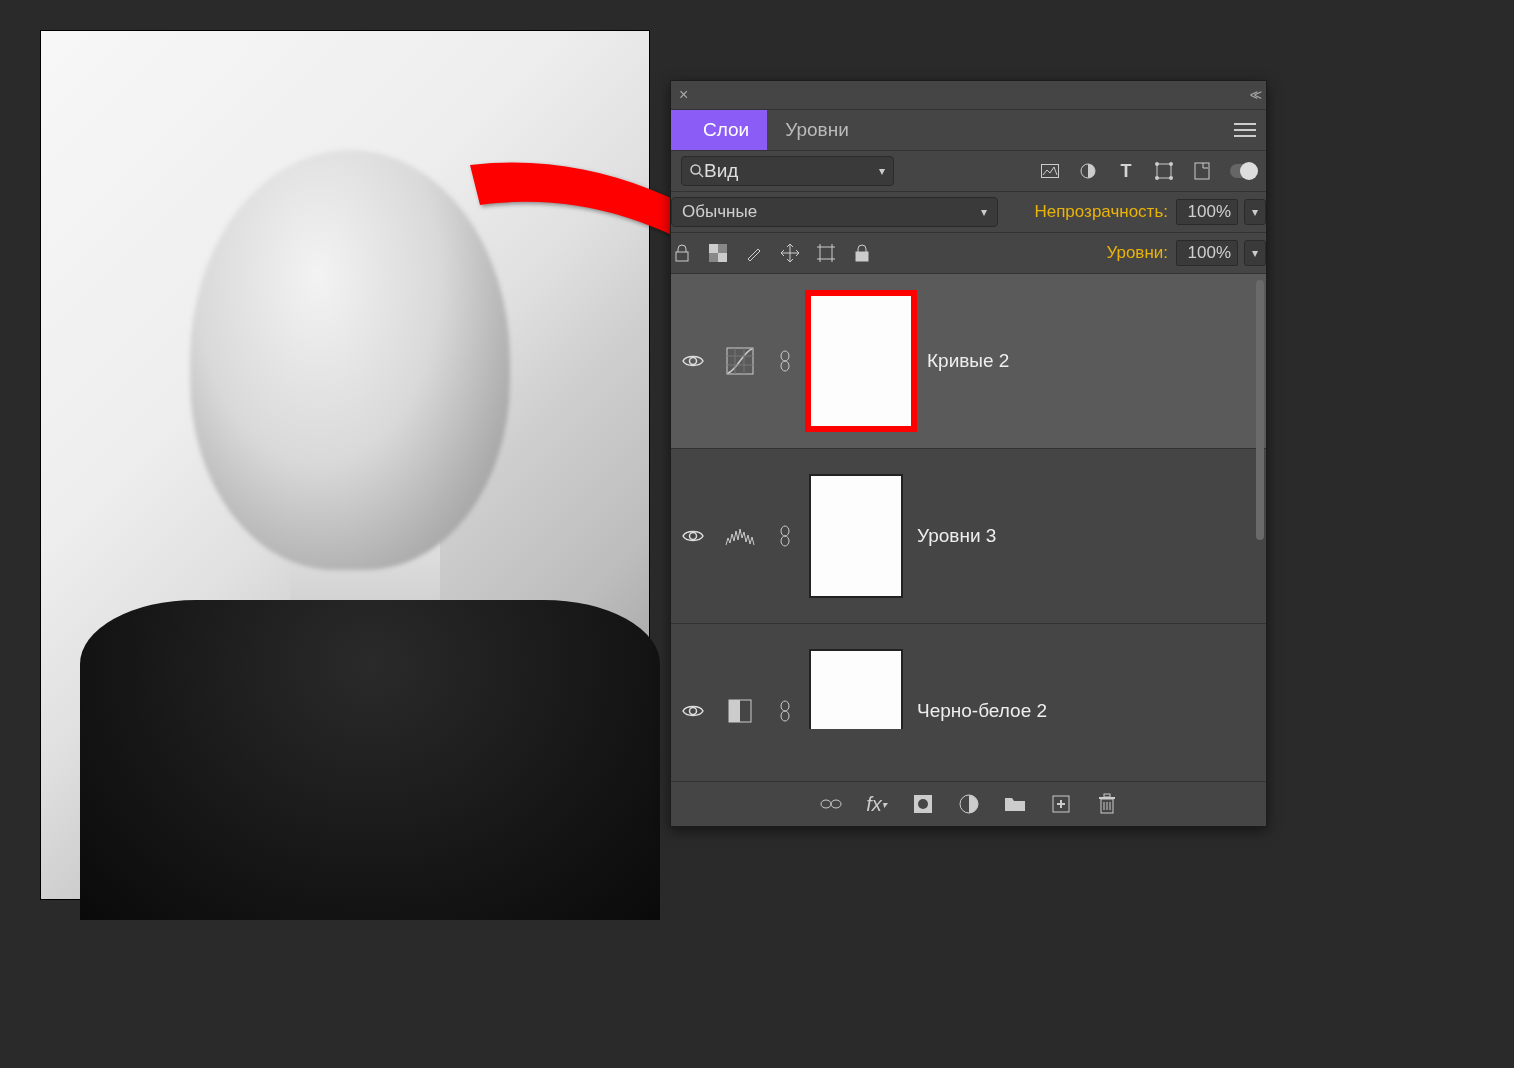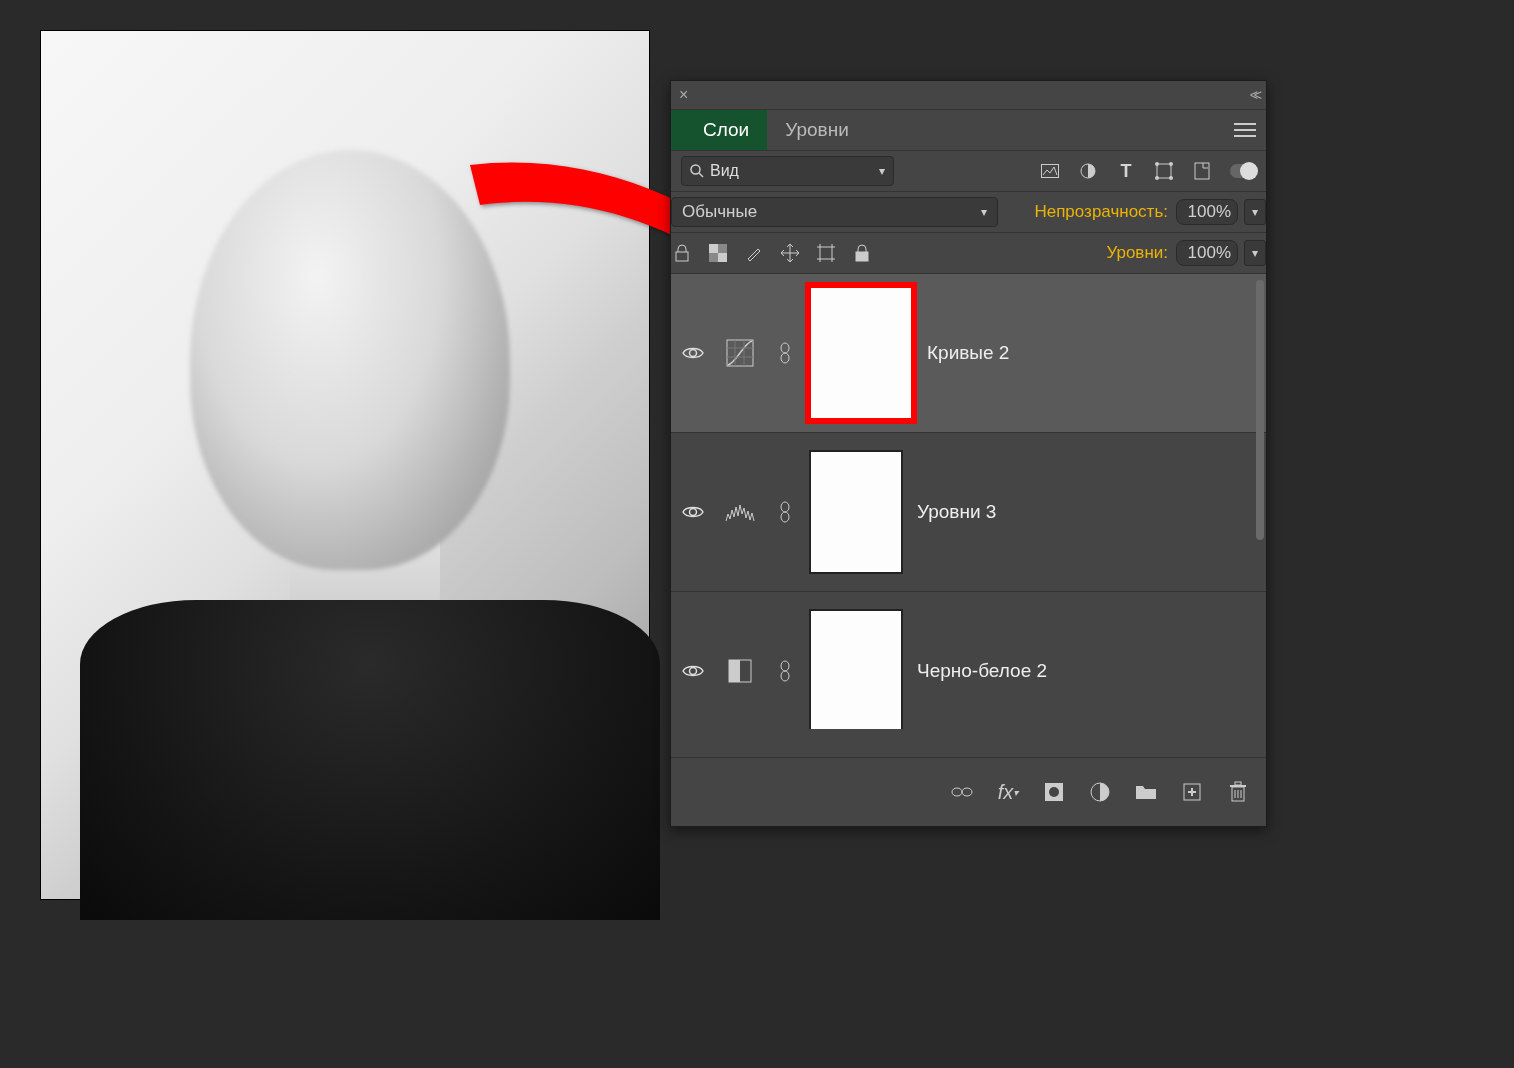--- a/index.html
+++ b/index.html
@@ -15,55 +15,55 @@
   
   .arrow{position:absolute;left:470px;top:150px;filter:drop-shadow(2px 2px 2px rgba(0,0,0,.4));}
   
   .panel{position:absolute;left:670px;top:80px;width:595px;height:745px;background:#454545;border:1px solid #1c1c1c;box-shadow:0 4px 12px rgba(0,0,0,.5);}
   .panel-top{height:28px;display:flex;align-items:center;justify-content:space-between;padding:0 8px;border-bottom:1px solid #333;}
   .close-x{font-size:16px;color:#aaa;cursor:pointer;}
   .collapse{font-size:14px;color:#aaa;letter-spacing:-4px;cursor:pointer;}
   .tabs-row{height:40px;display:flex;align-items:stretch;border-bottom:1px solid #333;justify-content:space-between;}
   .tabs{display:flex;}
   .tab{padding:0 18px;display:flex;align-items:center;font-size:19px;color:#bbb;cursor:pointer;}
-  .tab.active{background:#14532d;color:#fff;padding-left:32px;}
+  .tab.active{background:#8b5cf6;color:#fff;padding-left:32px;}
   .menu-icon{align-self:center;padding:0 10px;cursor:pointer;}
   .menu-icon svg{display:block;}
   
   .filter-row{height:40px;display:flex;align-items:center;gap:10px;padding:0 10px;border-bottom:1px solid #333;}
   .search-dd{display:flex;align-items:center;gap:6px;background:#3a3a3a;border:1px solid #2a2a2a;border-radius:4px;height:28px;padding:0 8px;width:195px;justify-content:space-between;cursor:pointer;}
-  .search-dd .left{display:flex;align-items:center;gap:6px;font-size:16px;color:#ddd;}
+  .search-dd .left{display:flex;align-items:center;font-size:19px;color:#ddd;}
   .filter-icons{display:flex;align-items:center;gap:18px;margin-left:auto;}
   .filter-icons .ic{width:20px;height:20px;display:flex;align-items:center;justify-content:center;color:#d5d5d5;cursor:pointer;}
   .dot-toggle{width:26px;height:14px;background:#666;border-radius:8px;position:relative;cursor:pointer;}
   .dot-toggle::after{content:'';position:absolute;right:-2px;top:-2px;width:18px;height:18px;background:#ddd;border-radius:50%;}
   
   .blend-row,.lock-row{height:40px;display:flex;align-items:center;padding:0 0;gap:8px;border-bottom:1px solid #333;font-size:17px;}
   .blend-dd{flex:1;display:flex;align-items:center;justify-content:space-between;background:#3a3a3a;border:1px solid #2a2a2a;border-radius:4px;height:28px;padding:0 10px;cursor:pointer;max-width:305px;}
   .opc-label{margin-left:auto;color:#eab308;}
   .pct-box{display:flex;align-items:center;gap:6px;}
-  .pct-val{background:#3a3a3a;border:1px solid #2a2a2a;border-radius:8px;height:24px;padding:0 6px;display:flex;align-items:center;width:48px;justify-content:flex-end;}
+  .pct-val{background:#3a3a3a;border:1px solid #2a2a2a;border-radius:2px;height:24px;padding:0 6px;display:flex;align-items:center;width:48px;justify-content:flex-end;}
   .pct-btn{width:20px;height:24px;background:#3a3a3a;border:1px solid #2a2a2a;border-radius:3px;display:flex;align-items:center;justify-content:center;cursor:pointer;}
   .lock-icons{display:flex;align-items:center;gap:14px;}
   .lock-icons .ic{width:22px;height:22px;display:flex;align-items:center;justify-content:center;color:#ccc;cursor:pointer;}
   
   .layers{height:455px;overflow:hidden;position:relative;}
-  .layer{height:150px;display:flex;align-items:center;padding:4px 10px;border-bottom:1px solid #333;gap:14px;}
+  .layer{height:150px;display:flex;align-items:center;padding:12px 10px;border-bottom:1px solid #333;gap:14px;}
   .layer.sel{background:#5a5a5a;}
   .eye{width:24px;display:flex;justify-content:center;cursor:pointer;}
   .adj-ic{width:42px;display:flex;justify-content:center;}
   .link-ic{width:20px;display:flex;justify-content:center;color:#ccc;}
   .mask{width:100px;height:130px;background:#fdfdfd;border:2px solid #222;flex-shrink:0;}
   .mask.small{height:120px;width:90px;}
   .mask.hl{outline:6px solid #ff0000;outline-offset:-2px;}
   .lname{font-size:19px;color:#eee;}
   .scrollbar{position:absolute;right:2px;top:0;width:10px;height:100%;}
   .sb-thumb{position:absolute;right:0;top:6px;width:8px;height:260px;background:#6a6a6a;border-radius:4px;}
   
-  .bottom-bar{position:absolute;bottom:0;left:0;right:0;height:44px;display:flex;align-items:center;justify-content:flex-end;gap:22px;padding:12px 16px;border-top:1px solid #333;background:#454545;}
+  .bottom-bar{position:absolute;bottom:0;left:0;right:0;height:44px;display:flex;align-items:center;justify-content:center;gap:22px;padding:0 16px;border-top:1px solid #333;background:#454545;}
   .bottom-bar .bic{width:24px;height:24px;display:flex;align-items:center;justify-content:center;color:#ccc;cursor:pointer;}
   .chev{font-size:12px;color:#ccc;}
   .fx{font-style:italic;}
 </style>
 </head>
 <body>
 
 <div class="stage">
 
   <div class="canvas-img">

